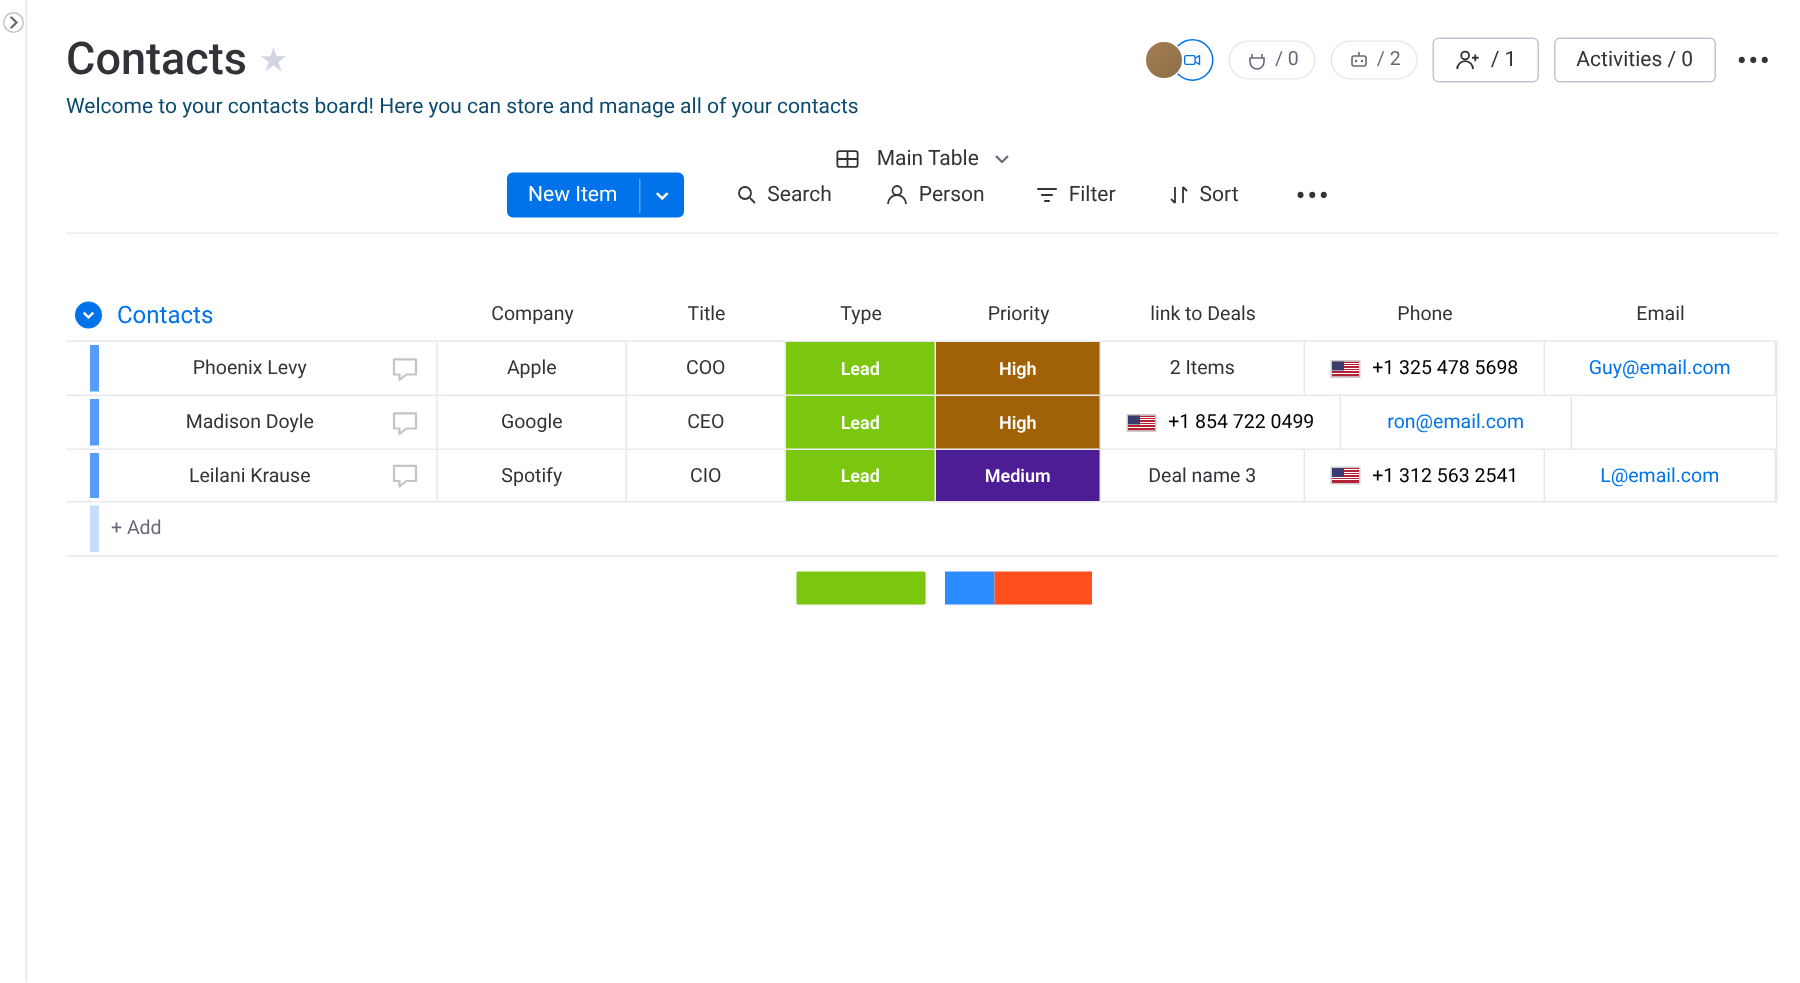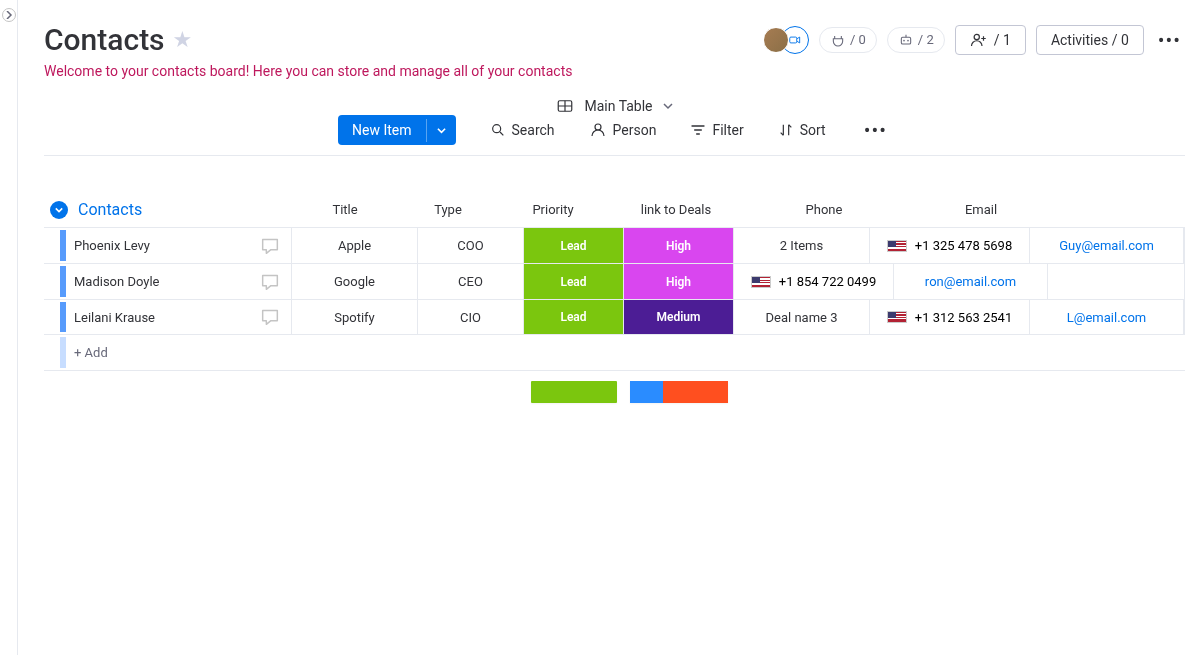--- a/index.html
+++ b/index.html
@@ -13,21 +13,21 @@
   .title { font-size: 30px; font-weight: 500; color: #323338;}
   .star { color: #d0d4e4; font-size: 22px;}
   .header-right { display: flex; align-items: center; gap: 10px;}
   .avatar-combo { display: flex; align-items: center; }
   .avatar { width: 26px; height: 26px; border-radius: 50%; background: linear-gradient(135deg,#a67c52,#8b6f47); border: 1px solid #fff; position: relative; z-index:2;}
   .avatar2 { width: 28px; height: 28px; border-radius: 50%; background: #fff; border: 1px solid #0073ea; display:flex; align-items:center; justify-content:center; color:#0073ea; font-size:13px; margin-left:-8px; z-index:1;}
   .pill { display: flex; align-items: center; gap: 4px; padding: 4px 10px; border: 1px solid #e6e9ef; border-radius: 16px; font-size: 13px; color: #676879; }
   .pill svg, .pill .ico { color: #676879; }
   .btn-outline { display: flex; align-items: center; gap: 6px; padding: 6px 14px; border: 1px solid #c3c6d4; border-radius: 4px; font-size: 14px; color: #323338; cursor:pointer;}
   .dots { font-size: 20px; color: #323338; letter-spacing: 1px; cursor:pointer; padding: 0 4px;}
-  .subtitle { font-size: 14px; color: #be185d; margin-bottom: 18px;}
+  .subtitle { font-size: 14px; color: #0c4a6e; margin-bottom: 18px;}
   .toolbar { display: flex; align-items: center; justify-content: space-between; padding-bottom: 10px; border-bottom: 1px solid #e6e9ef; flex-direction: column;}
   .view-switch { display: flex; align-items: center; gap: 10px; font-size: 14px; color: #323338; cursor:pointer;}
   .tool-right { display: flex; align-items: center; gap: 34px;}
   .new-item { display: flex; align-items: center; background: #0073ea; border-radius: 4px; overflow: hidden;}
   .new-item .lbl { padding: 7px 14px; color: #fff; font-size: 14px; cursor:pointer;}
   .new-item .caret { padding: 7px 10px; border-left: 1px solid rgba(255,255,255,0.35); color: #fff; font-size: 11px; cursor:pointer;}
   .tool-item { display: flex; align-items: center; gap: 6px; font-size: 14px; color: #323338; cursor:pointer;}
   .group { margin-top: 36px;}
   .group-header { display: flex; align-items: center;}
   .grp-col { text-align: center; font-size: 13px; color: #323338; padding: 8px 0;}
@@ -40,25 +40,25 @@
   .c-priority { width: 110px;}
   .c-deals { width: 136px;}
   .c-phone { width: 160px;}
   .c-email { width: 154px;}
   .c-last { flex:1;}
   .row { display: flex; align-items: stretch; height: 36px; border-top: 1px solid #e6e9ef; font-size: 13px;}
   .row:last-of-type { border-bottom: 1px solid #e6e9ef;}
   .row .cell { display: flex; align-items: center; justify-content: center; border-right: 1px solid #e6e9ef;}
   .row .name-cell { width: 248px; display:flex; align-items:center; justify-content:flex-start; border-right:1px solid #e6e9ef; position:relative; padding-left:30px;}
   .row .bar { position:absolute; left:16px; top:2px; bottom:2px; width:6px; background:#579bfc;}
-  .row .name-txt { flex:1;}
+  .row .name-txt { flex:1;text-align:center;}
   .row .comment { color:#c4c4c4; margin-right:10px;}
   .status { color:#fff; font-size:12px; font-weight:600;}
   .type-lead { background:#7bc60e;}
-  .prio-high { background:#d946ef;}
+  .prio-high { background:#a16207;}
   .prio-med { background:#4c1d95;}
   .link-c { color:#323338;}
   .phone-c { color:#000000; display:flex; align-items:center; gap:8px;}
   .flag { display:inline-block; width:20px; height:12px; background: linear-gradient(to bottom, #b22234 0%, #b22234 8%, #fff 8%, #fff 16%, #b22234 16%, #b22234 25%, #fff 25%, #fff 33%, #b22234 33%, #b22234 42%, #fff 42%, #fff 50%, #b22234 50%, #b22234 58%, #fff 58%, #fff 66%, #b22234 66%, #b22234 75%, #fff 75%, #fff 83%, #b22234 83%); position:relative; border:0.5px solid #ccc;}
   .flag::before { content:""; position:absolute; left:0; top:0; width:8px; height:6px; background:#3c3b6e;}
   .email-c { color:#0073ea;}
   .add-row { display:flex; align-items:center; height:36px; padding-left:30px; color:#676879; font-size:13px; border-bottom:1px solid #e6e9ef; cursor:pointer;}
   .add-row .bar2 { width:6px; align-self:stretch; margin:2px 8px 2px -14px; background:#c7ddff;}
   .summary-row { display:flex; margin-top:2px;}
   .summary-row .sp { width:248px;}
@@ -184,20 +184,21 @@
     <div class="group">
       <div class="group-header">
         <div class="grp-col name-col">
           <span class="chev-d">
             <svg width="8" height="8" viewBox="0 0 10 10">
                 <path d="M1 3 L5 7 L9 3" stroke="#fff" stroke-width="2" fill="none"></path>
               </svg>
           </span>
           <span class="grp-title">Contacts</span>
         </div>
+        <div class="grp-col c-company">Company</div>
         <div class="grp-col c-title">Title</div>
         <div class="grp-col c-type">Type</div>
         <div class="grp-col c-priority">Priority</div>
         <div class="grp-col c-deals">link to Deals</div>
         <div class="grp-col c-phone">Phone</div>
         <div class="grp-col c-email">Email</div>
         <div class="grp-col c-last"></div>
       </div>
 
       <div id="rows-container">

